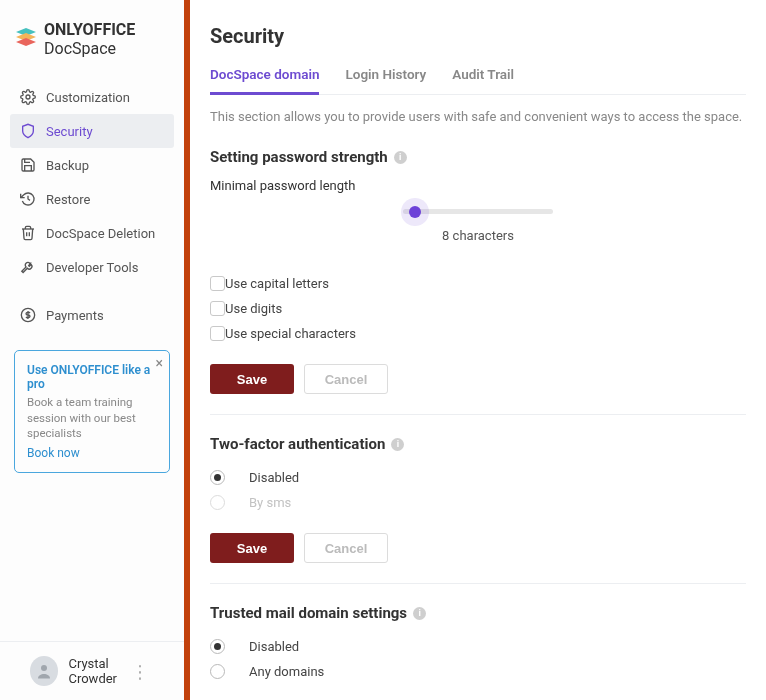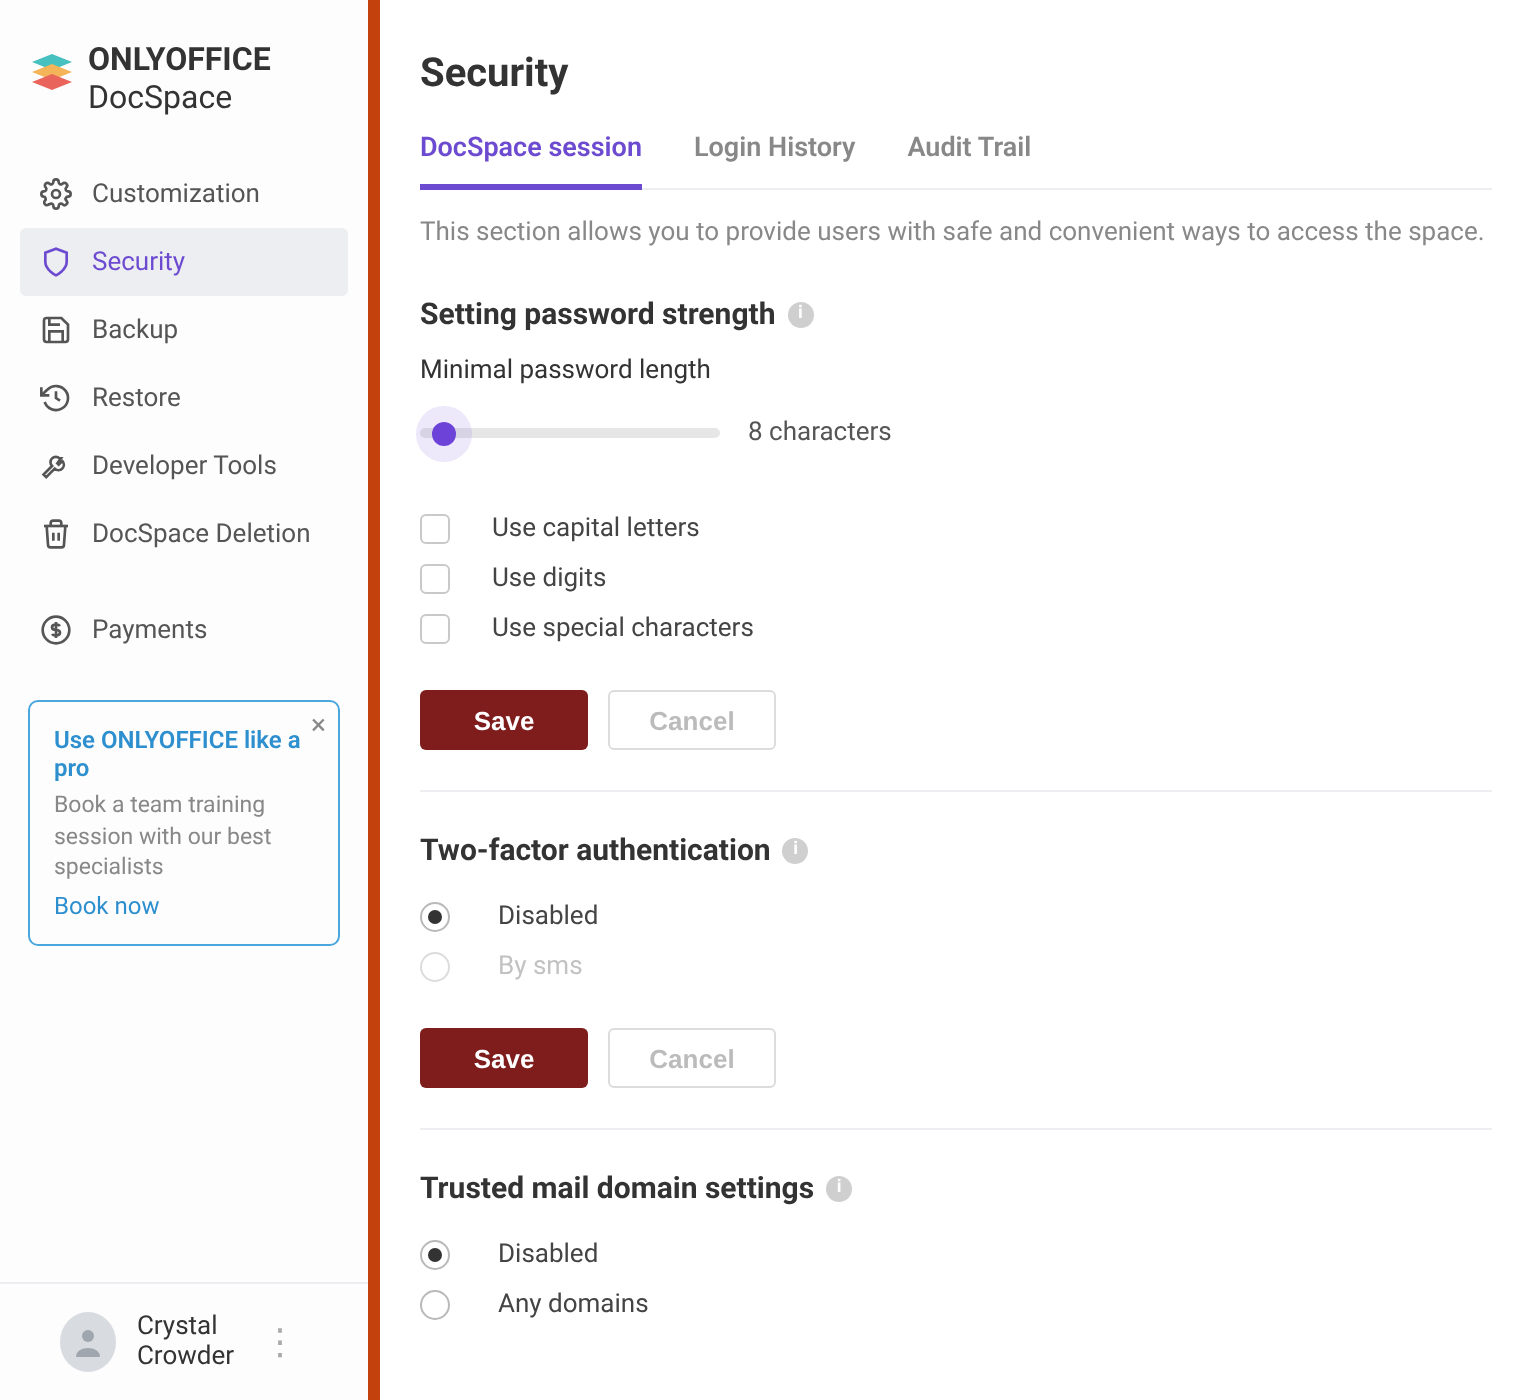--- a/index.html
+++ b/index.html
@@ -103,31 +103,31 @@
     display:flex; align-items:center; gap:6px;
     margin-bottom:12px;
   }
   .info-dot {
     width:13px; height:13px; border-radius:50%;
     background:#cfcfcf; color:#fff; font-size:9px; font-weight:700;
     display:inline-flex; align-items:center; justify-content:center;
     cursor:pointer;
   }
   .sublabel { font-size:13px; color:#333; margin-bottom:16px; }
-  .slider-row { display:flex; align-items:center; gap:14px; margin-bottom:28px; }
+  .slider-row { display:flex; align-items:center; gap:14px; margin-bottom:28px;flex-direction:column; }
   .slider-track {
     width:150px; height:5px; background:#e6e6e6; border-radius:3px; position:relative;
   }
   .slider-thumb {
     width:12px; height:12px; border-radius:50%; background:#6d42d8;
     position:absolute; left:6px; top:-3.5px;
     box-shadow: 0 0 0 8px rgba(109,66,216,0.12);
   }
   .slider-val { color:#555; font-size:13px; }
-  .check-row { display:flex; align-items:center; gap:21px; padding:5px 0; }
+  .check-row { display:flex; align-items:center; gap:0; padding:5px 0; }
   .checkbox {
     width:15px; height:15px; border:1px solid #c9c9c9; border-radius:3px; background:#fff;
     cursor:pointer;
   }
   .check-label { font-size:13px; color:#444; }
   .btn-row { display:flex; gap:10px; margin:18px 0 20px 0; }
   .btn {
     width:84px; height:30px; border:none; border-radius:3px; cursor:pointer;
     font-size:13px; font-weight:600;
   }
@@ -202,36 +202,36 @@
             <polyline points="12 7 12 12 15 14"></polyline>
           </svg>
       </span>
       <span class="nav-label">Restore</span>
     </div>
 
 
     <div class="nav-item">
       <span class="nav-icon">
         <svg width="16" height="16" viewBox="0 0 24 24" fill="none" stroke="#555" stroke-width="2">
-            <path d="M14.7 6.3a4 4 0 0 0-5.66 5.66l-6.37 6.37 2 2 6.37-6.37a4 4 0 0 0 5.66-5.66L14 11l-1-1 2.7-3.7z"></path>
-          </svg>
-      </span>
-      <span class="nav-label">Developer Tools</span>
-    </div>
-
-    <div class="nav-item">
-      <span class="nav-icon">
-        <svg width="16" height="16" viewBox="0 0 24 24" fill="none" stroke="#555" stroke-width="2">
             <polyline points="3 6 5 6 21 6"></polyline>
             <path d="M19 6l-1 14a2 2 0 0 1-2 2H8a2 2 0 0 1-2-2L5 6"></path>
             <path d="M10 11v6M14 11v6"></path>
             <path d="M8 6V4a2 2 0 0 1 2-2h4a2 2 0 0 1 2 2v2"></path>
           </svg>
       </span>
       <span class="nav-label">DocSpace Deletion</span>
+    </div>
+
+    <div class="nav-item">
+      <span class="nav-icon">
+        <svg width="16" height="16" viewBox="0 0 24 24" fill="none" stroke="#555" stroke-width="2">
+            <path d="M14.7 6.3a4 4 0 0 0-5.66 5.66l-6.37 6.37 2 2 6.37-6.37a4 4 0 0 0 5.66-5.66L14 11l-1-1 2.7-3.7z"></path>
+          </svg>
+      </span>
+      <span class="nav-label">Developer Tools</span>
     </div>
 
     <div class="nav-spacer"></div>
 
     <div class="nav-item">
       <span class="nav-icon">
         <svg width="16" height="16" viewBox="0 0 24 24" fill="none" stroke="#555" stroke-width="2">
             <circle cx="12" cy="12" r="10"></circle>
             <path d="M12 6v12M15 9a3 3 0 0 0-3-1c-2 0-3 1-3 2s1 2 3 2 3 1 3 2-1 2-3 2a3 3 0 0 1-3-1"></path>
           </svg>
@@ -257,21 +257,21 @@
     </div>
     <div class="username">Crystal Crowder</div>
     <div class="kebab">⋮</div>
   </div>
 </div>
 
 <div class="main">
   <div class="page-title">Security</div>
 
   <div class="tabs">
-    <div class="tab active">DocSpace session</div>
+    <div class="tab active">DocSpace domain</div>
     <div class="tab">Login History</div>
     <div class="tab">Audit Trail</div>
   </div>
 
   <div class="desc">This section allows you to provide users with safe and convenient ways to access the space.</div>
 
   <div class="section-title">
     <span>Setting password strength</span>
     <span class="info-dot">i</span>
   </div>

